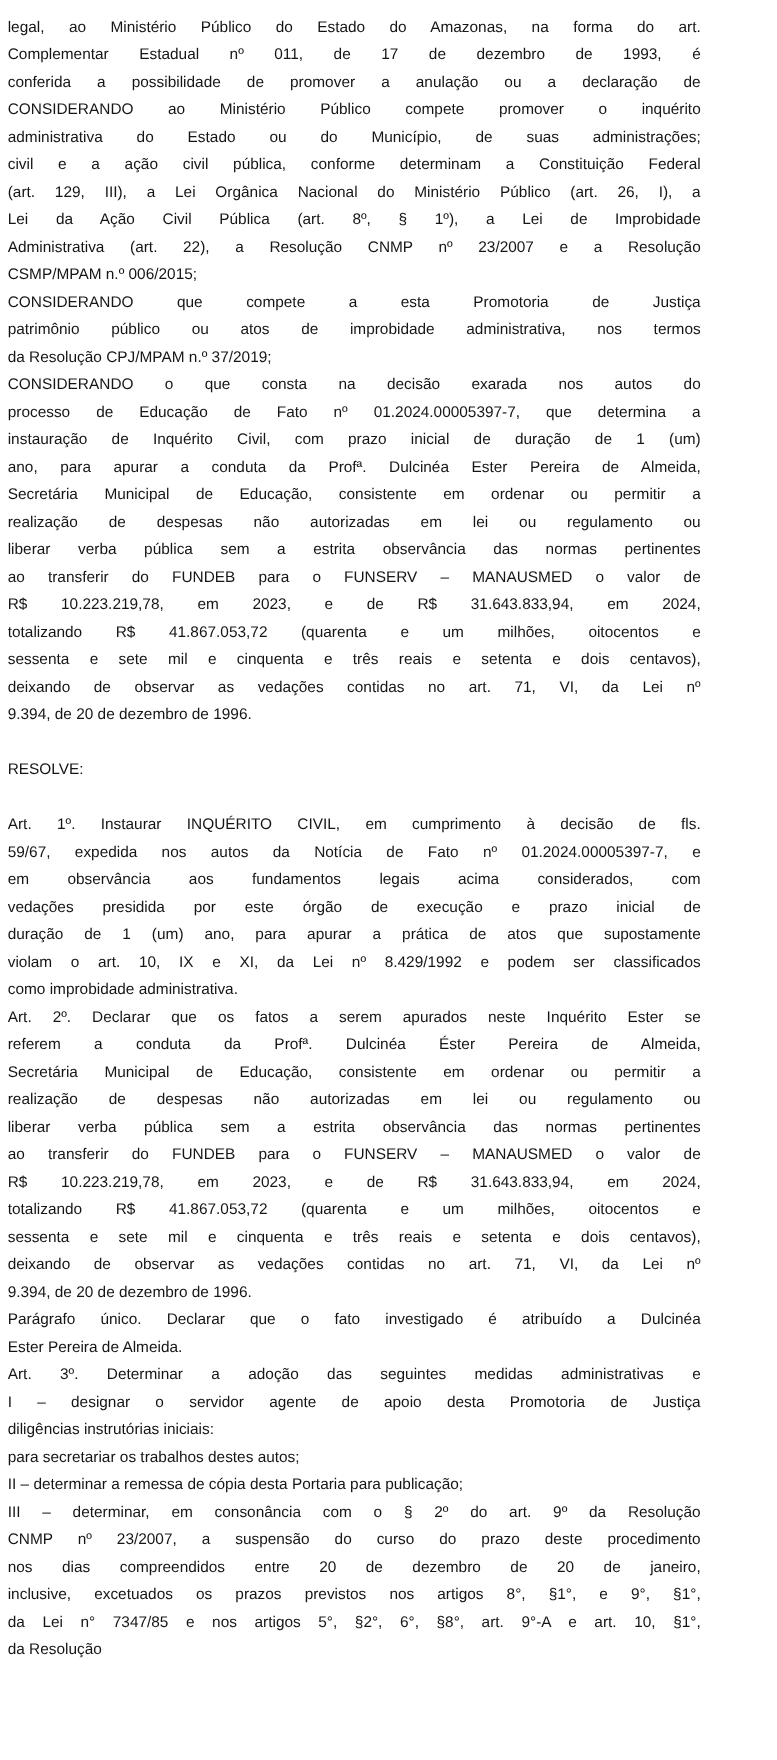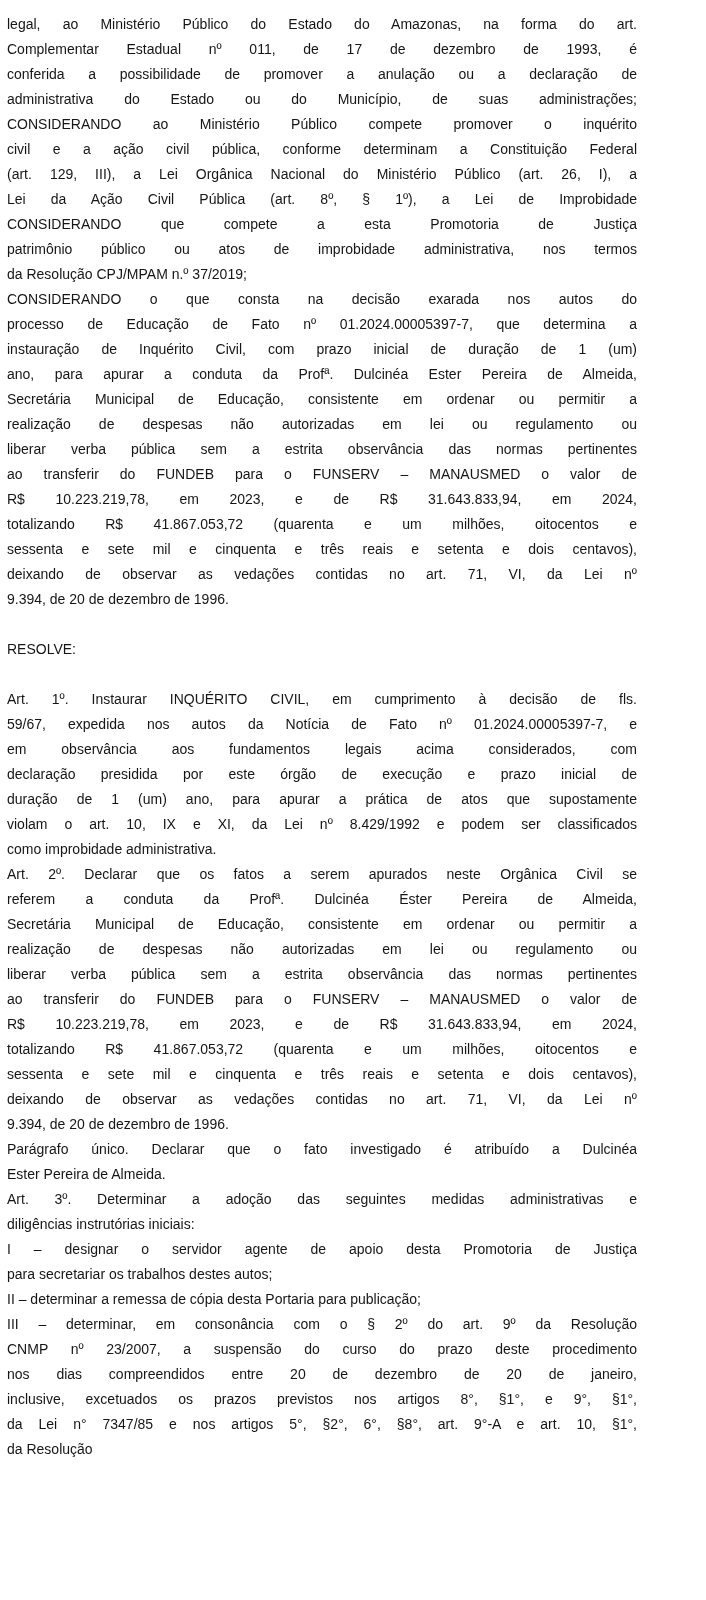--- a/index.html
+++ b/index.html
@@ -38,25 +38,27 @@
   .line.blank {  }
 </style>
 </head>
 <body>
 
 <div class="page" style="background: rgb(255, 255, 255); color: rgb(21, 21, 21);">
   <div id="doc-body">
       <div class="line j">legal, ao Ministério Público do Estado do Amazonas, na forma do art.</div>
       <div class="line j">Complementar Estadual nº 011, de 17 de dezembro de 1993, é</div>
       <div class="line j">conferida a possibilidade de promover a anulação ou a declaração de</div>
+      <div class="line j">CONSIDERANDO ao Ministério Público compete promover o inquérito</div>
       <div class="line j">administrativa do Estado ou do Município, de suas administrações;</div>
-      <div class="line j">CONSIDERANDO ao Ministério Público compete promover o inquérito</div>
       <div class="line j">civil e a ação civil pública, conforme determinam a Constituição Federal</div>
       <div class="line j">(art. 129, III), a Lei Orgânica Nacional do Ministério Público (art. 26, I), a</div>
       <div class="line j">Lei da Ação Civil Pública (art. 8º, § 1º), a Lei de Improbidade</div>
+      <div class="line j">Administrativa (art. 22), a Resolução CNMP nº 23/2007 e a Resolução</div>
+      <div class="line nj">CSMP/MPAM n.º 006/2015;</div>
       <div class="line j">CONSIDERANDO que compete a esta Promotoria de Justiça</div>
       <div class="line j">patrimônio público ou atos de improbidade administrativa, nos termos</div>
       <div class="line nj">da Resolução CPJ/MPAM n.º 37/2019;</div>
       <div class="line j">CONSIDERANDO o que consta na decisão exarada nos autos do</div>
       <div class="line j">processo de Educação de Fato nº 01.2024.00005397-7, que determina a</div>
       <div class="line j">instauração de Inquérito Civil, com prazo inicial de duração de 1 (um)</div>
       <div class="line j">ano, para apurar a conduta da Profª. Dulcinéa Ester Pereira de Almeida,</div>
       <div class="line j">Secretária Municipal de Educação, consistente em ordenar ou permitir a</div>
       <div class="line j">realização de despesas não autorizadas em lei ou regulamento ou</div>
       <div class="line j">liberar verba pública sem a estrita observância das normas pertinentes</div>
@@ -65,40 +67,40 @@
       <div class="line j">totalizando R$ 41.867.053,72 (quarenta e um milhões, oitocentos e</div>
       <div class="line j">sessenta e sete mil e cinquenta e três reais e setenta e dois centavos),</div>
       <div class="line j">deixando de observar as vedações contidas no art. 71, VI, da Lei nº</div>
       <div class="line nj">9.394, de 20 de dezembro de 1996.</div>
       <div class="line blank"></div>
       <div class="line nj">RESOLVE:</div>
       <div class="line blank"></div>
       <div class="line j">Art. 1º. Instaurar INQUÉRITO CIVIL, em cumprimento à decisão de fls.</div>
       <div class="line j">59/67, expedida nos autos da Notícia de Fato nº 01.2024.00005397-7, e</div>
       <div class="line j">em observância aos fundamentos legais acima considerados, com</div>
-      <div class="line j">declaração presidida por este órgão de execução e prazo inicial de</div>
+      <div class="line j">vedações presidida por este órgão de execução e prazo inicial de</div>
       <div class="line j">duração de 1 (um) ano, para apurar a prática de atos que supostamente</div>
       <div class="line j">violam o art. 10, IX e XI, da Lei nº 8.429/1992 e podem ser classificados</div>
       <div class="line nj">como improbidade administrativa.</div>
-      <div class="line j">Art. 2º. Declarar que os fatos a serem apurados neste Orgânica Civil se</div>
+      <div class="line j">Art. 2º. Declarar que os fatos a serem apurados neste Inquérito Ester se</div>
       <div class="line j">referem a conduta da Profª. Dulcinéa Éster Pereira de Almeida,</div>
       <div class="line j">Secretária Municipal de Educação, consistente em ordenar ou permitir a</div>
       <div class="line j">realização de despesas não autorizadas em lei ou regulamento ou</div>
       <div class="line j">liberar verba pública sem a estrita observância das normas pertinentes</div>
       <div class="line j">ao transferir do FUNDEB para o FUNSERV – MANAUSMED o valor de</div>
       <div class="line j">R$ 10.223.219,78, em 2023, e de R$ 31.643.833,94, em 2024,</div>
       <div class="line j">totalizando R$ 41.867.053,72 (quarenta e um milhões, oitocentos e</div>
       <div class="line j">sessenta e sete mil e cinquenta e três reais e setenta e dois centavos),</div>
       <div class="line j">deixando de observar as vedações contidas no art. 71, VI, da Lei nº</div>
       <div class="line nj">9.394, de 20 de dezembro de 1996.</div>
       <div class="line j">Parágrafo único. Declarar que o fato investigado é atribuído a Dulcinéa</div>
       <div class="line nj">Ester Pereira de Almeida.</div>
       <div class="line j">Art. 3º. Determinar a adoção das seguintes medidas administrativas e</div>
+      <div class="line j">I – designar o servidor agente de apoio desta Promotoria de Justiça</div>
       <div class="line nj">diligências instrutórias iniciais:</div>
-      <div class="line j">I – designar o servidor agente de apoio desta Promotoria de Justiça</div>
       <div class="line nj">para secretariar os trabalhos destes autos;</div>
       <div class="line nj">II – determinar a remessa de cópia desta Portaria para publicação;</div>
       <div class="line j">III – determinar, em consonância com o § 2º do art. 9º da Resolução</div>
       <div class="line j">CNMP nº 23/2007, a suspensão do curso do prazo deste procedimento</div>
       <div class="line j">nos dias compreendidos entre 20 de dezembro de 20 de janeiro,</div>
       <div class="line j">inclusive, excetuados os prazos previstos nos artigos 8°, §1°, e 9°, §1°,</div>
       <div class="line j">da Lei n° 7347/85 e nos artigos 5°, §2°, 6°, §8°, art. 9°-A e art. 10, §1°,</div>
       <div class="line nj">da Resolução</div>
     </div>
 </div>

